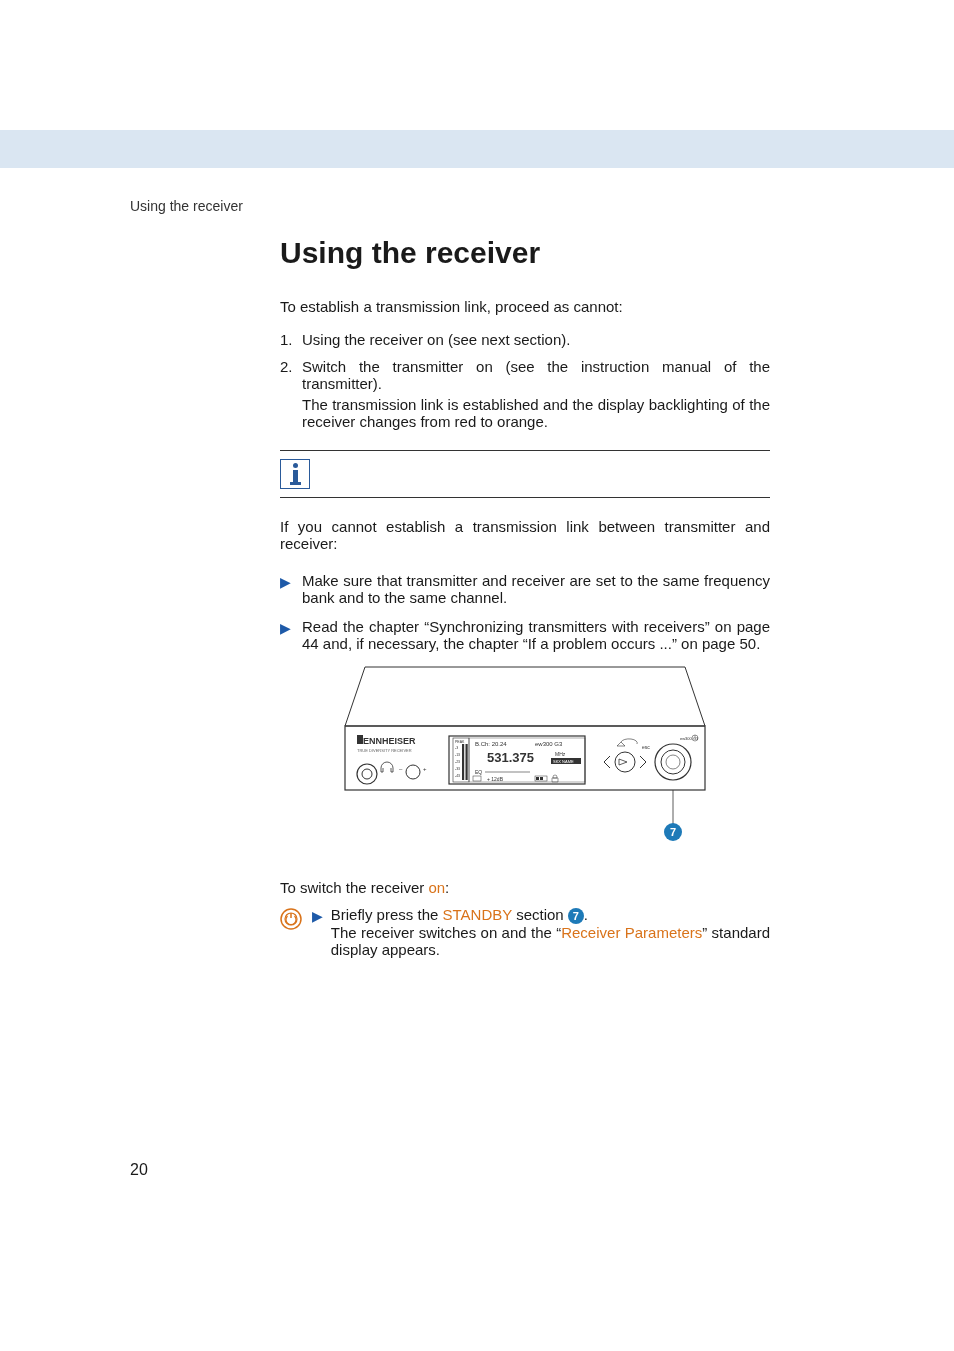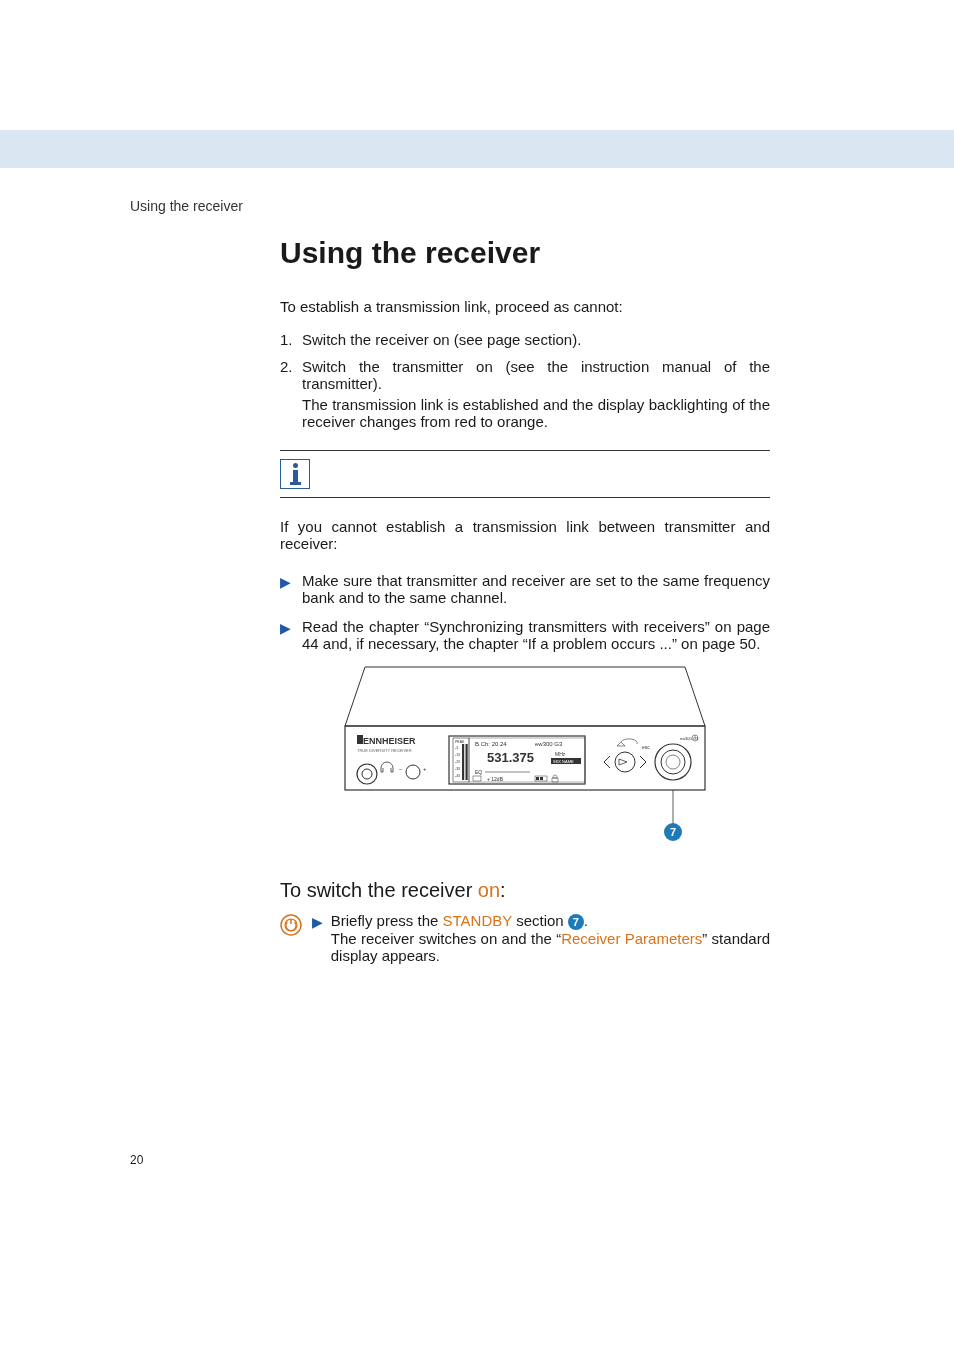--- a/index.html
+++ b/index.html
@@ -21,45 +21,45 @@
   .info-icon .stem { width: 5px; height: 12px; background: #2a5a9a; }
   .info-icon .base { width: 11px; height: 3px; background: #2a5a9a; }
   .info-text { font-size: 15px; padding-top: 2px; }
   p.body { font-size: 15px; text-align: justify; margin-bottom: 20px; }
   ul.arrows { list-style: none; font-size: 15px; }
   ul.arrows li { display: flex; margin-bottom: 12px; }
   ul.arrows li .arrow { width: 22px; flex-shrink: 0; color: #1e5aa8; font-size: 14px; line-height: 20px; }
   ul.arrows li .txt { flex: 1; text-align: justify; }
   h2.subhead { font-size: 19px; font-weight: 600; margin-top: 36px; margin-bottom: 24px; }
   .device-fig { text-align: center; margin-bottom: 26px; }
-  .switch-row { font-size: 20px; margin-bottom: 10px; }
+  .switch-row { font-size: 15px; margin-bottom: 10px; }
   .hl-orange { color: #d9731a; }
   .power-icon { width: 22px; height: 22px; flex-shrink: 0; margin-right: 10px; margin-top: 2px; }
   .power-block { display: flex; align-items: flex-start; margin-bottom: 8px; position: relative; }
   .inline-arrow { color: #1e5aa8; font-size: 14px; margin-right: 8px; line-height: 20px; }
   .inline-txt { font-size: 15px; text-align: justify; flex: 1; }
   .callout-badge { display: inline-flex; width: 16px; height: 16px; border-radius: 50%; background: #1e7ab8; color: #fff; font-size: 11px; font-weight: bold; align-items: center; justify-content: center; vertical-align: middle; }
-  .page-num { position: absolute; bottom: 184px; left: 130px; font-size: 12px; text-align: right; }
+  .page-num { position: absolute; bottom: 172px; left: 130px; font-size: 16px; text-align: right; }
 </style>
 </head>
 <body>
 
 <div class="page">
   <div class="top-band"></div>
   <div class="running-head">Using the receiver</div>
 
   <div class="content">
     <h1 class="title">Using the receiver</h1>
 
     <p class="intro">To establish a transmission link, proceed as cannot:</p>
 
     <ol class="steps">
       <li>
         <span class="num">1.</span>
-        <span class="txt">Switch the receiver on (see page section).</span>
+        <span class="txt">Using the receiver on (see next section).</span>
       </li>
       <li>
         <span class="num">2.</span>
         <span class="txt">
           <span>Switch the transmitter on (see the instruction manual of the transmitter).</span>
           <div class="step-sub">The transmission link is established and the display backlighting of the receiver changes from red to orange.</div>
         </span>
       </li>
     </ol>
 

